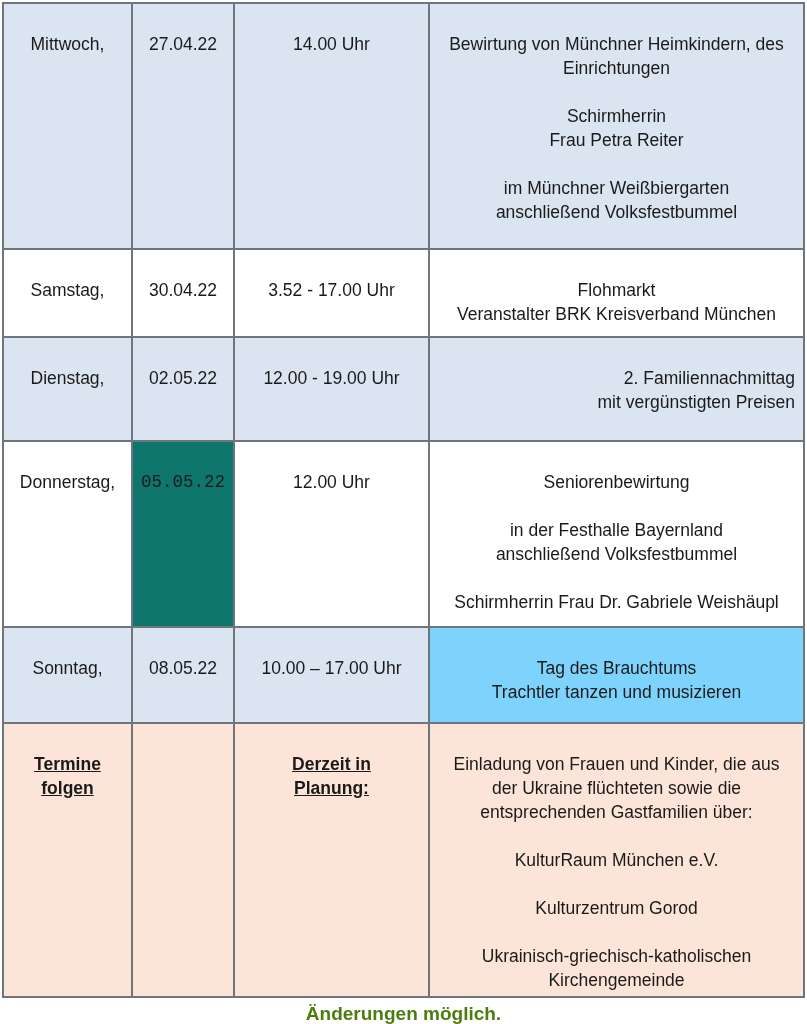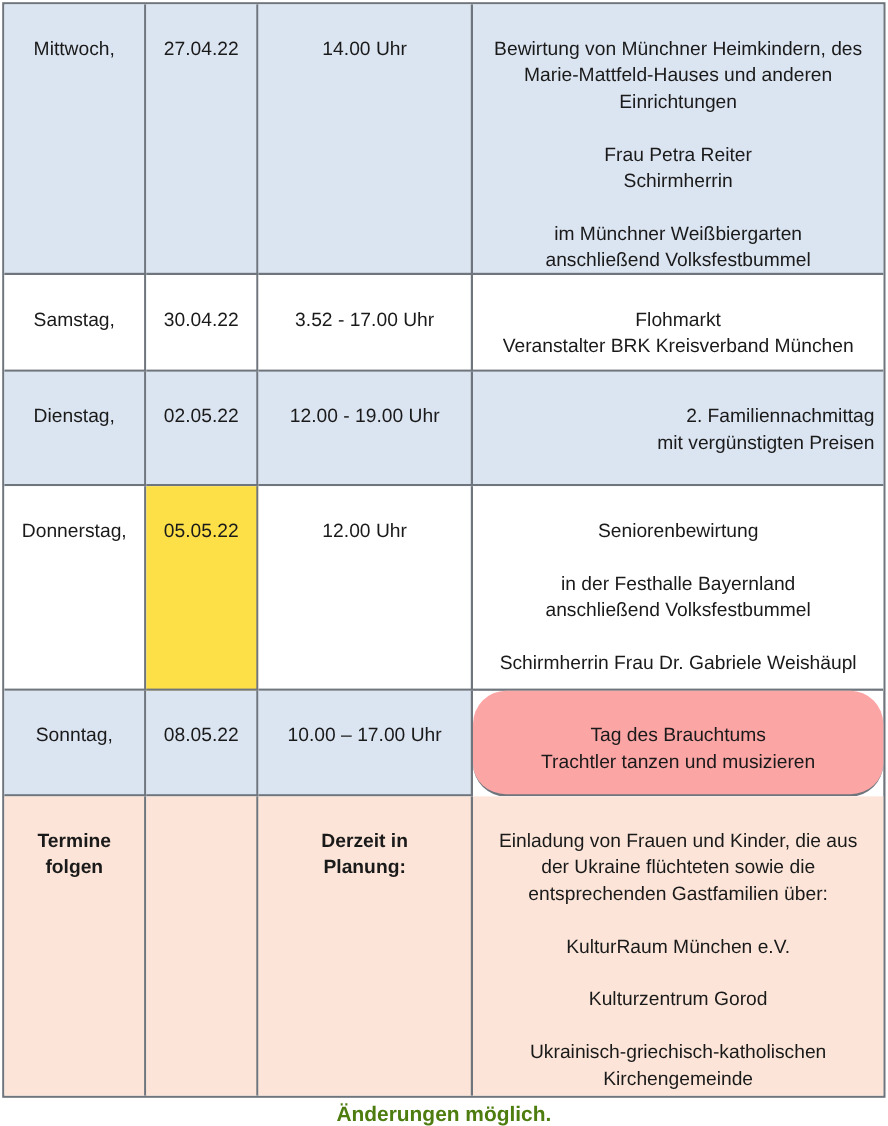--- a/index.html
+++ b/index.html
@@ -28,21 +28,21 @@
     border-right:2px solid var(--border);
     border-bottom:2px solid var(--border);
     padding:28px 8px 8px 8px;
     text-align:center;
     font-size:17.5px;
     line-height:24px;
     overflow:hidden;
   }
   .cell.last-col{border-right:none;}
   .cell.last-row{border-bottom:none;}
-  .cell.bold{font-weight:bold;}
+  .cell.bold{font-weight:bold;text-decoration:underline;}
   .ln{min-height:24px;white-space:nowrap;}
   .desc .ln{white-space:normal;}
   .footer{
     text-align:center;
     padding-top:5px;
     font-size:19px;
     font-weight:bold;
     line-height:22px;
   }
 </style>
@@ -55,25 +55,24 @@
         <div class="ln">Mittwoch,</div>
       </div>
       <div class="cell " style="background: rgb(219, 228, 241);">
         <div class="ln">27.04.22</div>
       </div>
       <div class="cell " style="background: rgb(219, 228, 241);">
         <div class="ln">14.00 Uhr</div>
       </div>
       <div class="cell desc last-col" style="background: rgb(219, 228, 241);">
         <div class="ln">Bewirtung von Münchner Heimkindern, des</div>
-        <div class="ln">Marie-Mattfeld-Hauses und anderen</div>
         <div class="ln">Einrichtungen</div>
         <div class="ln">&nbsp;</div>
+        <div class="ln">Schirmherrin</div>
         <div class="ln">Frau Petra Reiter</div>
-        <div class="ln">Schirmherrin</div>
         <div class="ln">&nbsp;</div>
         <div class="ln">im Münchner Weißbiergarten</div>
         <div class="ln">anschließend Volksfestbummel</div>
       </div>
       <div class="cell " style="background: rgb(255, 255, 255);">
         <div class="ln">Samstag,</div>
       </div>
       <div class="cell " style="background: rgb(255, 255, 255);">
         <div class="ln">30.04.22</div>
       </div>
@@ -93,21 +92,21 @@
       <div class="cell " style="background: rgb(219, 228, 241);">
         <div class="ln">12.00 - 19.00 Uhr</div>
       </div>
       <div class="cell desc last-col" style="background: rgb(219, 228, 241); text-align: right;">
         <div class="ln">2. Familiennachmittag</div>
         <div class="ln">mit vergünstigten Preisen</div>
       </div>
       <div class="cell " style="background: rgb(255, 255, 255);">
         <div class="ln">Donnerstag,</div>
       </div>
-      <div class="cell " style="background: #fde047;">
+      <div class="cell " style="background: #0f766e; font-family: Liberation Mono, monospace;">
         <div class="ln">05.05.22</div>
       </div>
       <div class="cell " style="background: rgb(255, 255, 255);">
         <div class="ln">12.00 Uhr</div>
       </div>
       <div class="cell desc last-col" style="background: rgb(255, 255, 255);">
         <div class="ln">Seniorenbewirtung</div>
         <div class="ln">&nbsp;</div>
         <div class="ln">in der Festhalle Bayernland</div>
         <div class="ln">anschließend Volksfestbummel</div>
@@ -116,21 +115,21 @@
       </div>
       <div class="cell " style="background: rgb(219, 228, 241);">
         <div class="ln">Sonntag,</div>
       </div>
       <div class="cell " style="background: rgb(219, 228, 241);">
         <div class="ln">08.05.22</div>
       </div>
       <div class="cell " style="background: rgb(219, 228, 241);">
         <div class="ln">10.00 – 17.00 Uhr</div>
       </div>
-      <div class="cell desc last-col" style="background: #fca5a5; border-radius: 30px;">
+      <div class="cell desc last-col" style="background: #7dd3fc;">
         <div class="ln">Tag des Brauchtums</div>
         <div class="ln">Trachtler tanzen und musizieren</div>
       </div>
       <div class="cell  last-row bold" style="background: rgb(252, 229, 216);">
         <div class="ln">Termine</div>
         <div class="ln">folgen</div>
       </div>
       <div class="cell  last-row bold" style="background: rgb(252, 229, 216);"></div>
       <div class="cell  last-row bold" style="background: rgb(252, 229, 216);">
         <div class="ln">Derzeit in</div>

